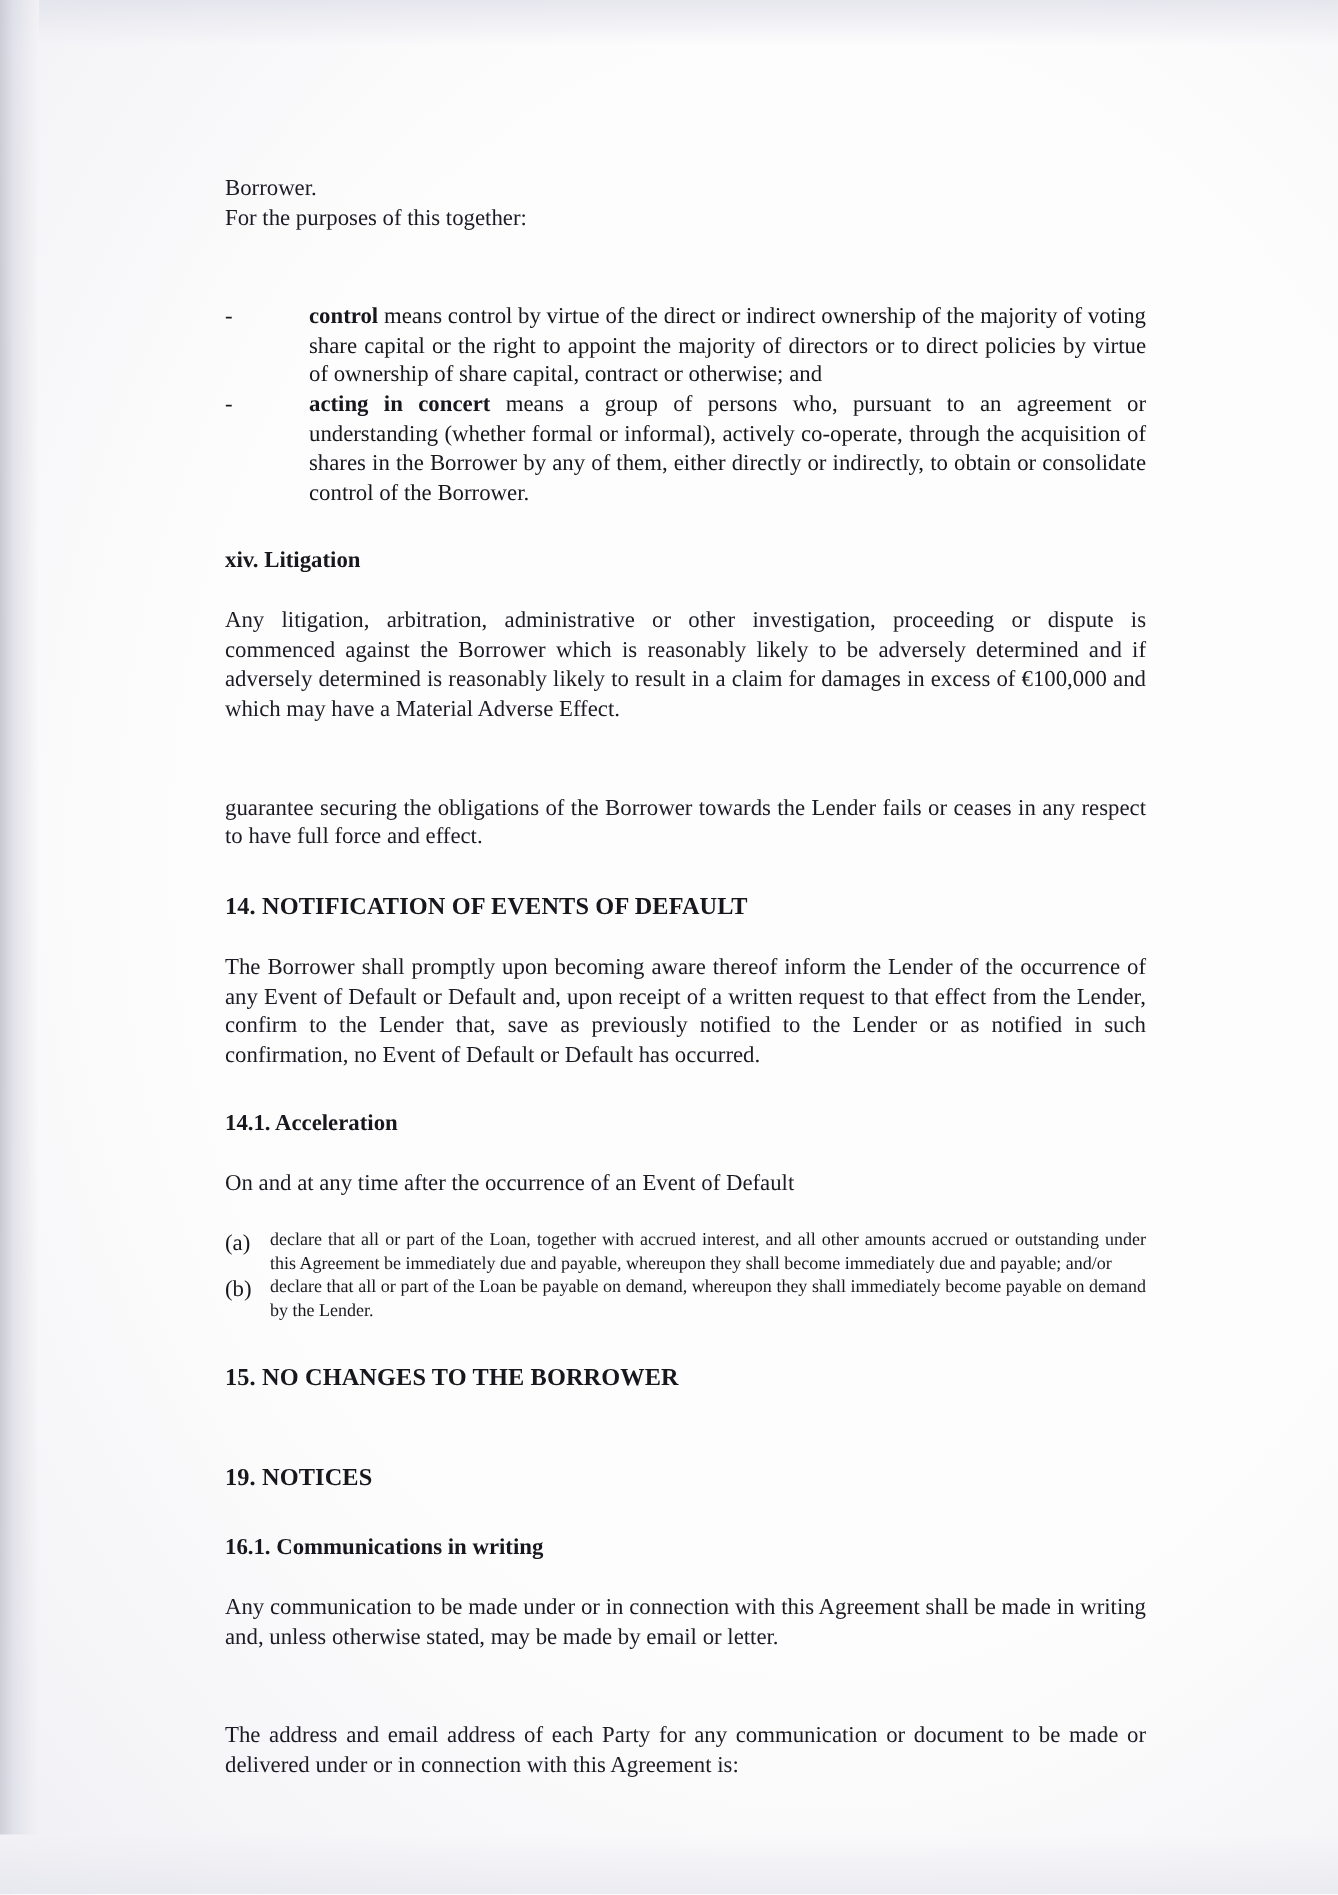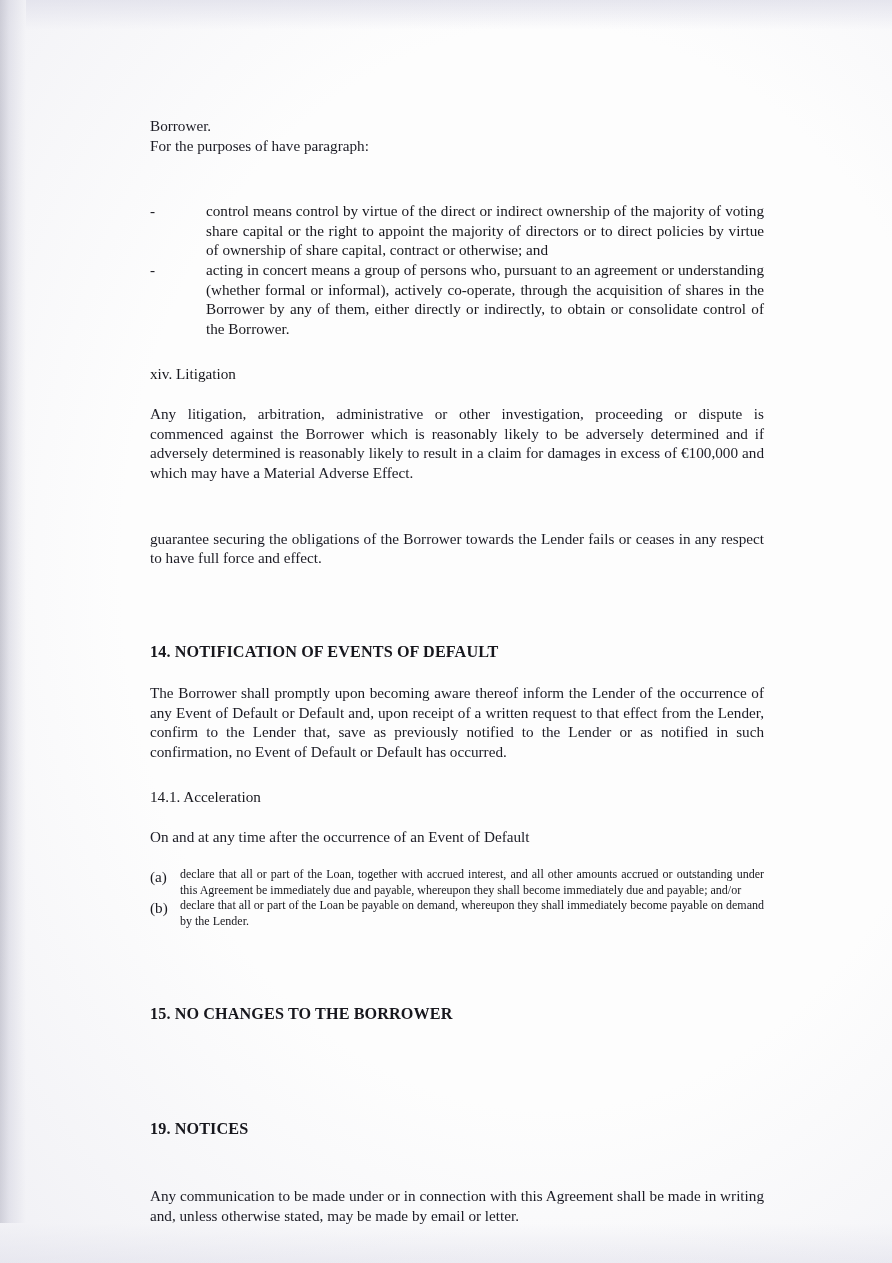--- a/index.html
+++ b/index.html
@@ -78,33 +78,32 @@
     flex: 0 0 56px;
     font-size: 15.2px;
     line-height: 1.29;
   }
   .bullet-text {
     flex: 1 1 auto;
     text-align: justify;
     font-size: 15.2px;
     line-height: 1.29;
   }
-  .bullet-text b { font-weight: normal; }
+  .bullet-text b { font-weight: bold; }
 
   .heading-sub {
-    font-weight: normal;
+    font-weight: bold;
     font-size: 15.2px;
     line-height: 1.3;
   }
   .heading-main {
     font-weight: bold;
     font-size: 16.2px;
     line-height: 1.3;
     letter-spacing: .1px;
-    margin-top: 48px;
   }
 
   .list-row {
     display: flex;
     align-items: flex-start;
   }
   .list-marker {
     width: 30px;
     flex: 0 0 30px;
     font-size: 15.2px;
@@ -122,21 +121,21 @@
 
 <div class="page">
   <div class="scan-shade-top"></div>
   <div class="scan-shade-left"></div>
   <div class="scan-shade-bottom"></div>
   <div class="scan-tint"></div>
 
   <div class="content">
 
     <div class="line plain-line">Borrower.</div>
-    <div class="line plain-line">For the purposes of have paragraph:</div>
+    <div class="line plain-line">For the purposes of this together:</div>
 
     <div class="gap-lg"></div>
     <div class="gap-md"></div>
 
     <div class="bullet-row">
       <div class="bullet-dash">-</div>
       <div class="bullet-text"><b>control</b><span> means control by virtue of the direct or indirect ownership of the majority of voting share capital or the right to appoint the majority of directors or to direct policies by virtue of ownership of share capital, contract or otherwise; and</span></div>
     </div>
 
     <div class="bullet-row">
@@ -181,20 +180,21 @@
     <div class="gap-lg"></div>
 
     <div class="heading-main">15. NO CHANGES TO THE BORROWER</div>
     <div class="gap-md"></div>
 
     <div class="gap-lg"></div>
 
     <div class="heading-main">19.  NOTICES</div>
     <div class="gap-lg"></div>
 
+    <div class="heading-sub">16.1. Communications in writing</div>
     <div class="gap-md"></div>
     <p class="para">Any communication to be made under or in connection with this Agreement shall be made in writing and, unless otherwise stated, may be made by email or letter.</p>
 
     <div class="gap-lg"></div>
 
     <div class="gap-md"></div>
     <p class="para">The address and email address of each Party for any communication or document to be made or delivered under or in connection with this Agreement is:</p>
 
   </div>
 </div>

